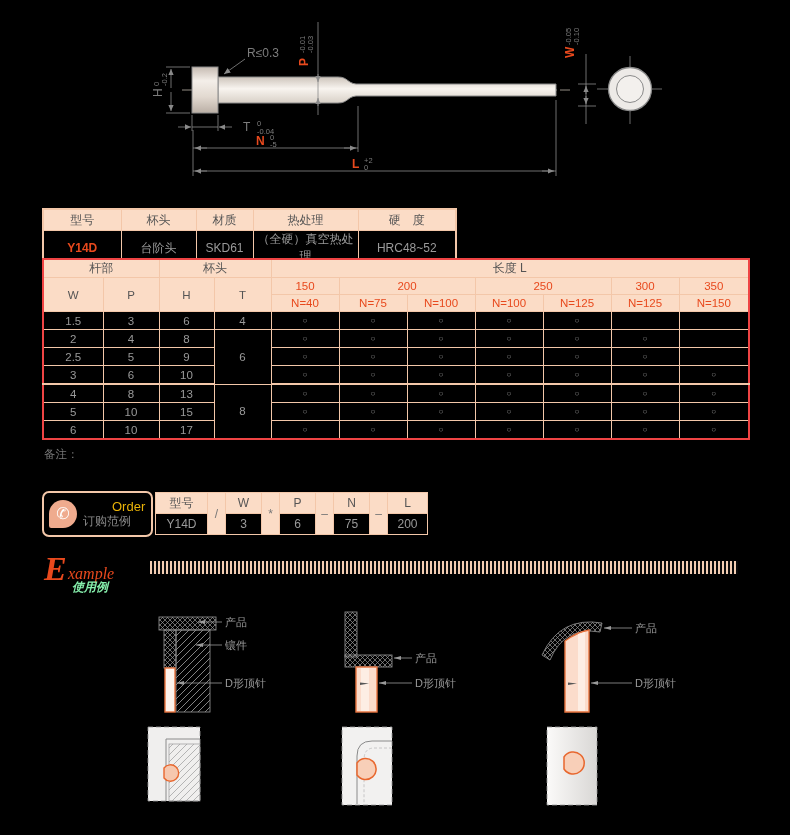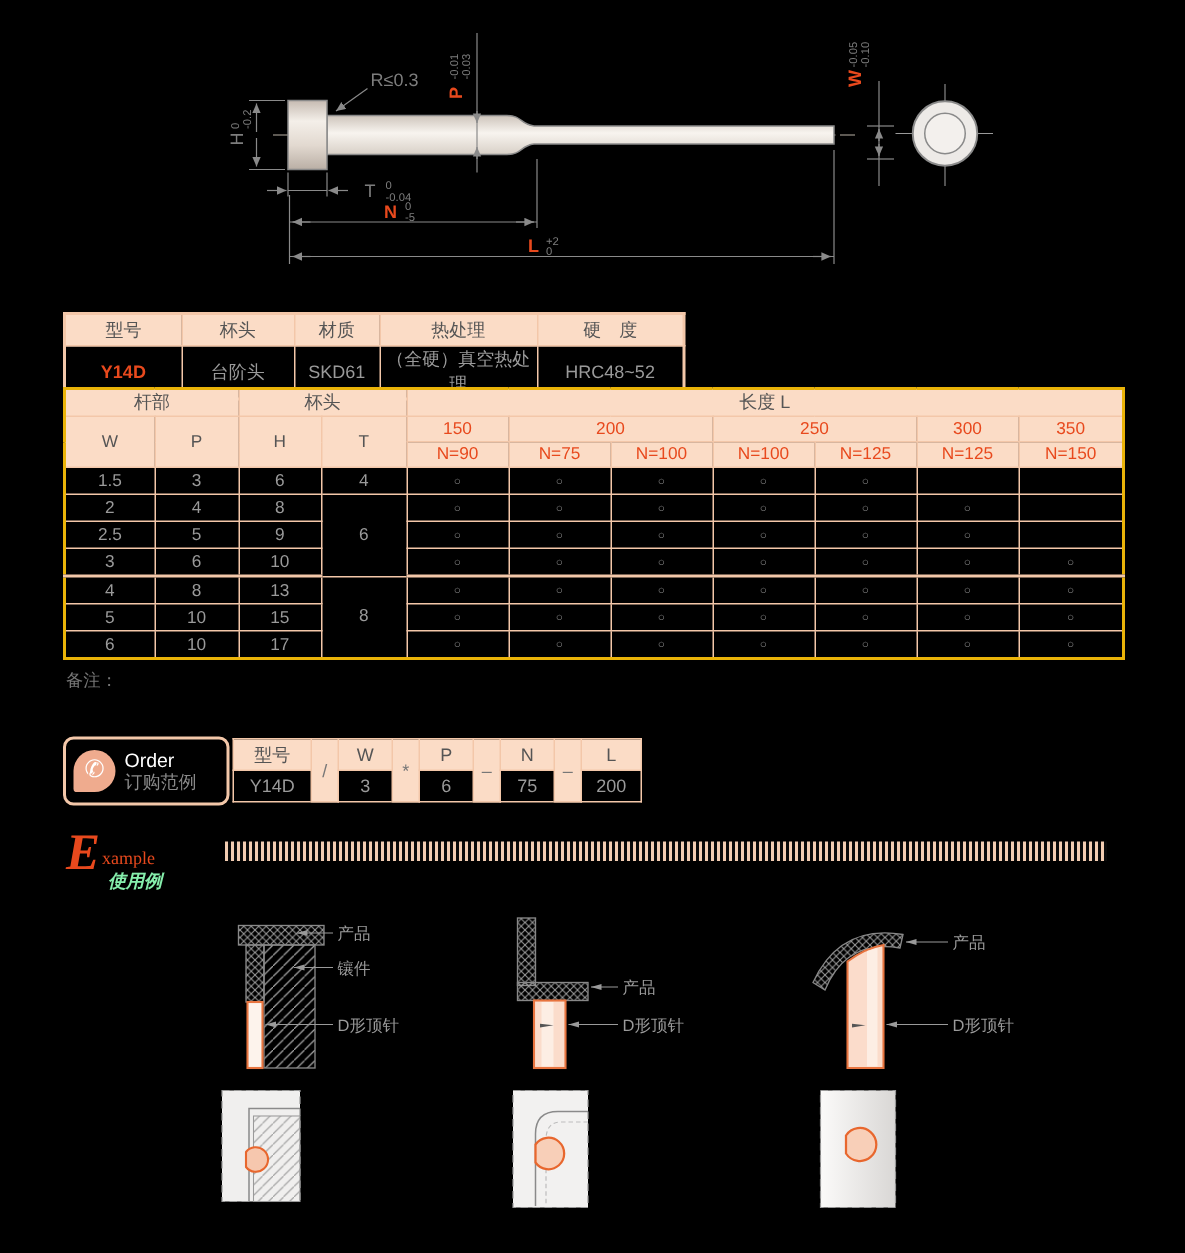--- a/index.html
+++ b/index.html
@@ -14,51 +14,51 @@
   
   table{border-collapse:collapse;table-layout:fixed;}
   .spec-table{position:absolute;left:42px;top:208px;width:413px;border:2px solid #f3c7a9;}
   .spec-table th,.spec-table td{border:1px solid #f3c7a9;height:20px;text-align:center;
       font-size:12px;padding:0;}
   .hd th,.hd td,th.hd,td.hd{background:#fbdcc6;color:#555;font-weight:normal;}
   .gray{color:#9a9a9a;}
   .redv{color:#e8491d;font-weight:bold;}
   .darkred{color:#c23b18;font-weight:bold;}
 
-  .size-table{position:absolute;left:42px;top:258px;width:706px;border:2px solid #eab308;}
+  .size-table{position:absolute;left:42px;top:258px;width:706px;border:2px solid #ef4444;}
   .size-table th,.size-table td{border:1px solid #f3c7a9;text-align:center;padding:0;font-weight:normal;}
   .size-table tr.hdr1 th{height:17px;font-size:12px;}
   .size-table tr.hdr2 th,.size-table tr.hdr3 th{height:16px;font-size:11.5px;}
   .size-table th.redh{color:#e8491d;margin-top:31px;}
   .size-table td{height:17px;font-size:11.5px;color:#9a9a9a;}
   .size-table td.redv{font-size:11.5px;}
   .size-table td.circ{font-size:8px;color:#8f8f8f;}
   .size-table tr.thick td{border-bottom-width:2px;}
 
   .notes{position:absolute;left:44px;top:446px;color:#767676;font-size:11.5px;line-height:16px;}
 
   .order-box{position:absolute;left:42px;top:491px;width:102px;height:42px;
       border:2px solid #f3c7a9;border-radius:7px;display:flex;align-items:center;
       padding-left:5px;gap:6px;}
   .order-icon{width:28px;height:28px;border-radius:50% 50% 50% 8%;background:#efab8e;color:#fff;
       font-size:16px;line-height:28px;text-align:center;flex:none;}
   .order-texts{display:flex;flex-direction:column;line-height:15px;}
-  .order-en{color:#ffffff;font-size:13px;}
+  .order-en{color:#eab308;font-size:13px;margin-left:29px;}
   .order-cn{color:#8a8a8a;font-size:12px;}
   .order-table{position:absolute;left:155px;top:492px;width:272px;}
   .order-table th,.order-table td{border:1px solid #f3c7a9;height:20px;text-align:center;
       font-size:12px;padding:0;font-weight:normal;}
   .order-table th{background:#fbdcc6;color:#555;}
   .order-table th.sep{color:#777;}
   .order-table td{color:#9a9a9a;}
 
   .ex-e{position:absolute;left:44px;top:550px;color:#e8491d;
       font-family:"Liberation Serif",serif;font-style:italic;font-weight:bold;font-size:34px;}
   .ex-rest{position:absolute;left:68px;top:565px;color:#e8491d;
-      font-family:"Liberation Serif",serif;font-size:12px;}
+      font-family:"Liberation Serif",serif;font-style:italic;font-size:16px;}
   .ex-cn{position:absolute;left:72px;top:579px;color:#86efac;font-weight:bold;
       font-style:italic;font-size:12px;}
   .ex-stripes{position:absolute;left:150px;top:561px;width:588px;height:13px;
       background:repeating-linear-gradient(90deg,#f3cdb2 0 2px,#0a0a0a 2px 4px);}
 </style>
 </head>
 <body>
 
 <div class="page">
 
@@ -222,21 +222,21 @@
       <th rowspan="2">P</th>
       <th rowspan="2">H</th>
       <th rowspan="2">T</th>
       <th class="redh">150</th>
       <th class="redh" colspan="2">200</th>
       <th class="redh" colspan="2">250</th>
       <th class="redh">300</th>
       <th class="redh">350</th>
     </tr>
     <tr class="hd hdr3">
-      <th class="redh">N=90</th>
+      <th class="redh">N=40</th>
       <th class="redh">N=75</th>
       <th class="redh">N=100</th>
       <th class="redh">N=100</th>
       <th class="redh">N=125</th>
       <th class="redh">N=125</th>
       <th class="redh">N=150</th>
     </tr>
     <tr>
       <td class="redv">1.5</td>
       <td class="redv">3</td>

